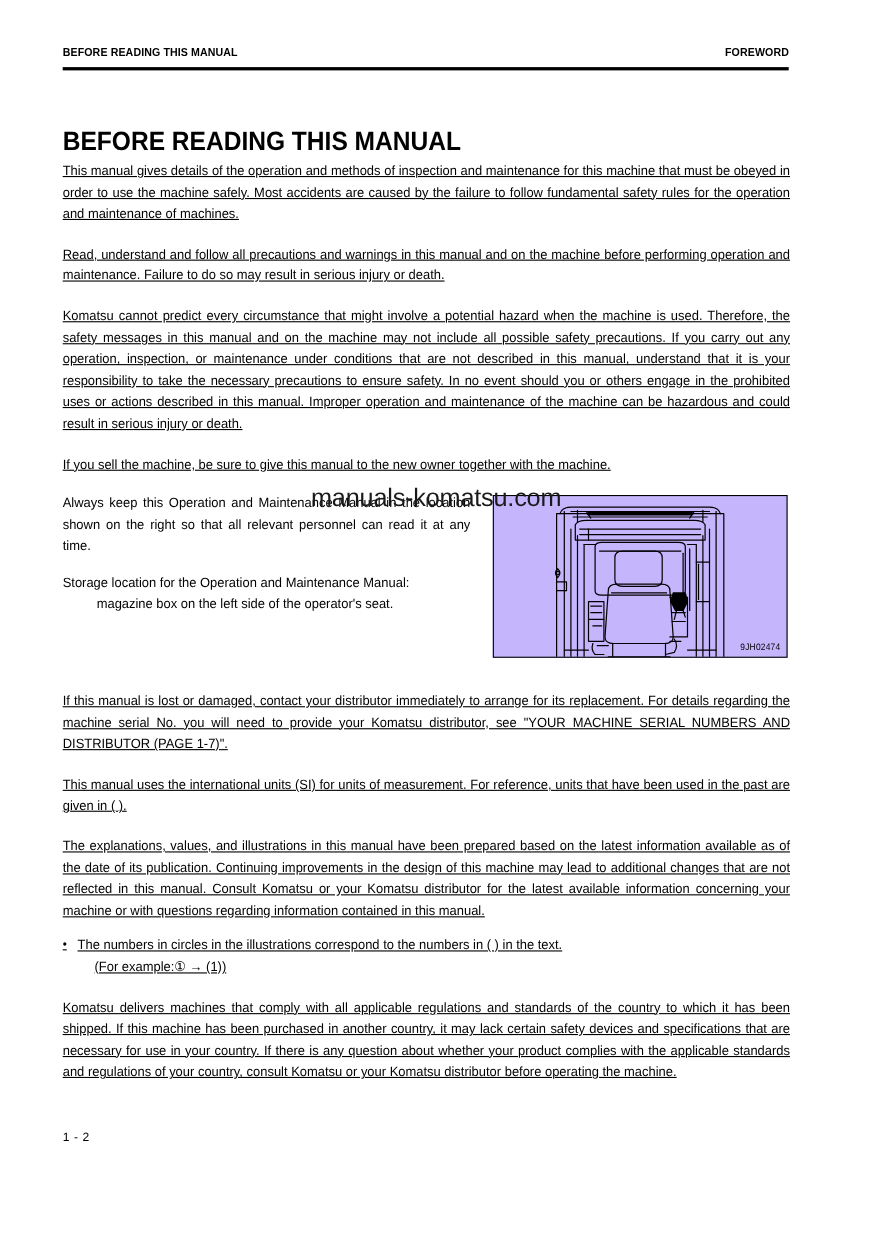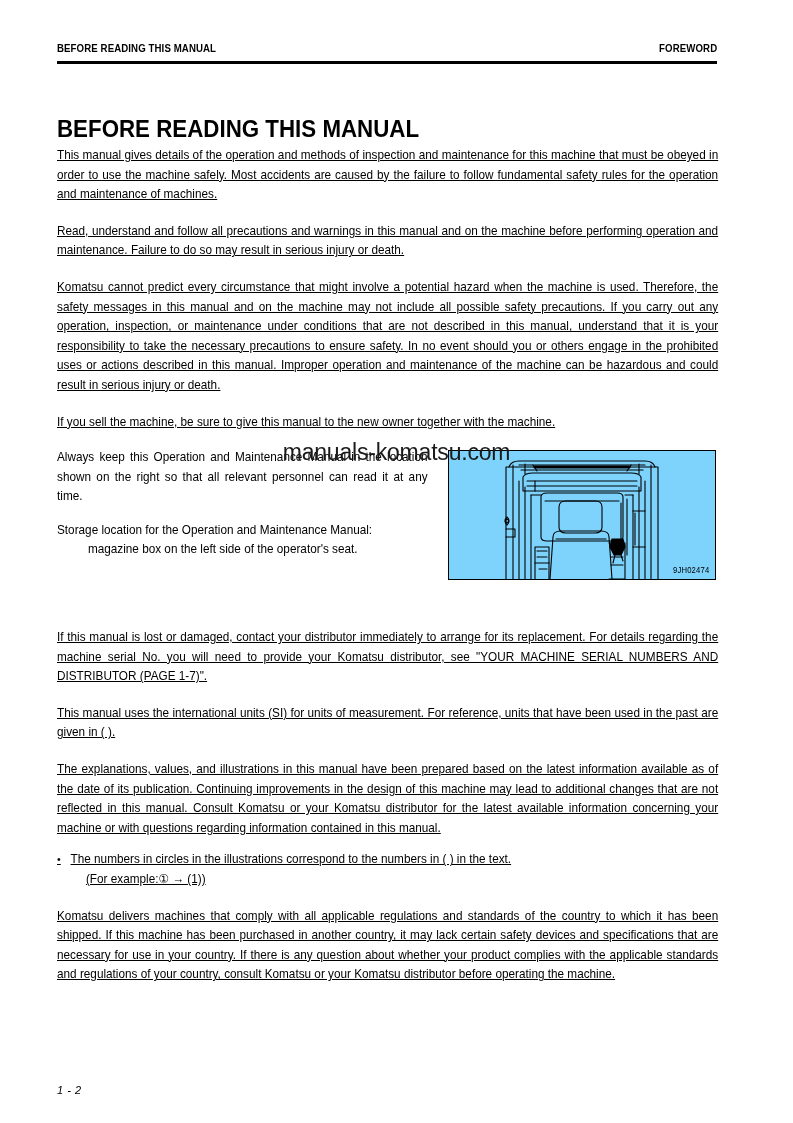--- a/index.html
+++ b/index.html
@@ -117,23 +117,23 @@
     letter-spacing: -0.2px;
     z-index: 5;
   }
 
   
   .figure-box {
     position: absolute;
     left: 448px;
     top: 450px;
     width: 268px;
-    height: 130px;
+    height: 148px;
     border: 1px solid #000000;
-    background: #7dd3fc;
+    background: #c4b5fd;
     box-sizing: border-box;
     overflow: hidden;
   }
   .figure-box svg {
     display: block;
   }
   .figure-id {
     position: absolute;
     right: 6px;
     bottom: 4px;
@@ -170,25 +170,24 @@
     font-size: 12.2px;
     line-height: 19.6px;
     transform: scaleX(0.965);
     transform-origin: left top;
   }
 
   
   .page-footer {
     position: absolute;
     left: 57px;
-    top: 1084px;
+    top: 1028px;
     font-family: "Liberation Sans", sans-serif;
     font-size: 11px;
     letter-spacing: 0.5px;
-    font-style: italic;
   }
 </style>
 </head>
 <body>
 
 <div class="page">
 
   <div class="page-header">
     <div class="header-left">BEFORE READING THIS MANUAL</div>
     <div class="header-right">FOREWORD</div>

